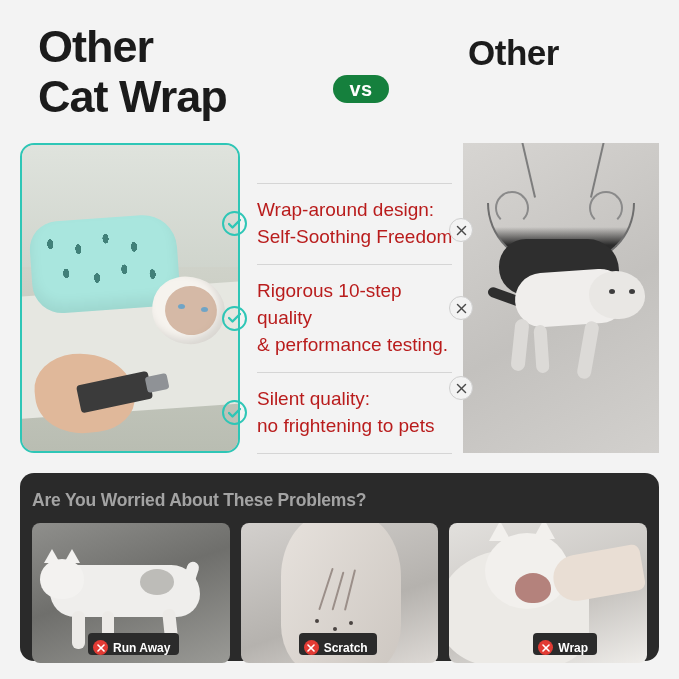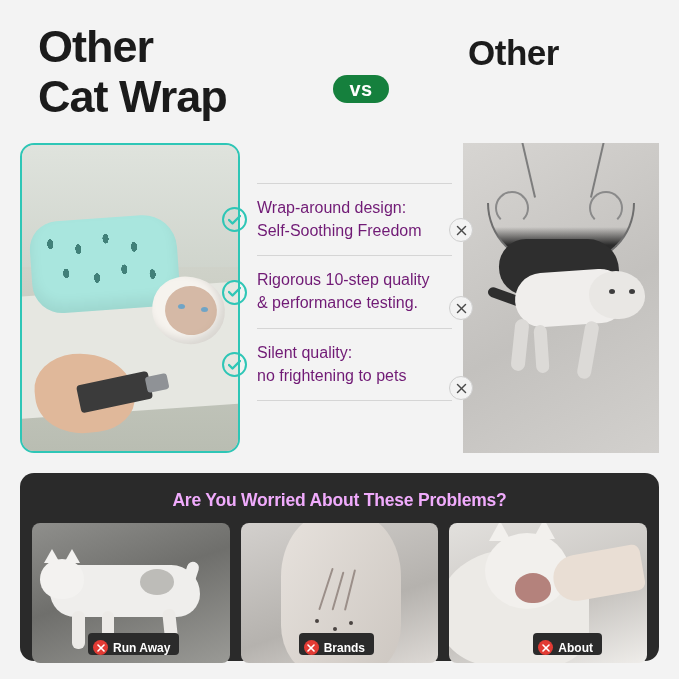--- a/index.html
+++ b/index.html
@@ -86,21 +86,21 @@
 
   
   .features { position: absolute; left: 222px; top: 183px; width: 232px; }
   .feat-rule { height: 1px; background: #d5d5d5; width: 195px; margin-left: 35px; }
   .feat-row { display: flex; align-items: center; gap: 10px; padding: 13px 0 13px 0; }
   .check {
     flex: 0 0 auto; width: 25px; height: 25px; border-radius: 50%;
     border: 2px solid #2ec6b6; display: flex; align-items: center; justify-content: center;
   }
   .check svg { display:block; }
-  .feat-text { font-size: 16px; line-height: 1.42; color: #701a75; }
+  .feat-text { font-size: 19px; line-height: 1.42; color: #b91c1c; }
 
   
   .right-photo {
     position: absolute; left: 463px; top: 143px; width: 196px; height: 310px;
     background: #ccc9c6; overflow: hidden;
   }
   .rp-bg { position:absolute; inset:0; background:linear-gradient(150deg,#d7d5d2 0%,#c3c1be 55%,#d2d0cd 100%); }
   .rp-strapL, .rp-strapR {
     position:absolute; top:-2px; width:2px; height:58px; background:#7d7d7d; transform-origin: top center;
   }
@@ -144,21 +144,21 @@
     display:flex; align-items:center; justify-content:center;
   }
   .xmark svg{display:block;}
 
   
   .bottom {
     position: absolute; left: 20px; top: 473px; width: 639px; height: 188px;
     background: #2a2a2a; border-radius: 14px; padding: 12px 12px 12px 12px;
   }
   .bottom-title {
-    color: #f0abfc; font-weight: 800; font-size: 17.5px; text-align: center;
+    color: #a3a3a3; font-weight: 800; font-size: 17.5px; 
     margin: 5px 0 12px 0; letter-spacing: -0.2px;
   }
   .thumbs { display: flex; gap: 11px; justify-content: center; }
   .thumb {
     position: relative; width: 200px; height: 140px; border-radius: 8px; overflow: hidden;
     background: #b9b9b9;
   }
   .t1 { background: linear-gradient(160deg,#8f8f8c 0%,#6f6f6c 45%,#9a9a96 100%); }
   .t2 { background: linear-gradient(160deg,#d3d0cd 0%,#b5b2ae 60%,#ddd9d5 100%); }
   .t3 { background: linear-gradient(160deg,#e2e0dd 0%,#c7c4c0 60%,#efedea 100%); }
@@ -342,38 +342,38 @@
         <div class="t2-dot1"></div>
         <div class="t2-dot2"></div>
         <div class="t2-dot3"></div>
         <div class="badge" style="left:58px;">
           <span class="badge-x">
             <svg width="8" height="8" viewBox="0 0 8 8">
                 <line x1="1" y1="1" x2="7" y2="7" stroke="#fff" stroke-width="1.6" stroke-linecap="round"></line>
                 <line x1="7" y1="1" x2="1" y2="7" stroke="#fff" stroke-width="1.6" stroke-linecap="round"></line>
               </svg>
           </span>
-          <span class="badge-label">Brands</span>
+          <span class="badge-label">Scratch</span>
         </div>
       </div>
 
       <div class="thumb t3">
         <div class="t3-cat"></div>
         <div class="t3-head"></div>
         <div class="t3-ear1"></div>
         <div class="t3-ear2"></div>
         <div class="t3-mouth"></div>
         <div class="t3-finger"></div>
         <div class="badge" style="left:84px;">
           <span class="badge-x">
             <svg width="8" height="8" viewBox="0 0 8 8">
                 <line x1="1" y1="1" x2="7" y2="7" stroke="#fff" stroke-width="1.6" stroke-linecap="round"></line>
                 <line x1="7" y1="1" x2="1" y2="7" stroke="#fff" stroke-width="1.6" stroke-linecap="round"></line>
               </svg>
           </span>
-          <span class="badge-label">About</span>
+          <span class="badge-label">Wrap</span>
         </div>
       </div>
 
     </div>
   </div>
 
 </div>
 
 </body></html>

